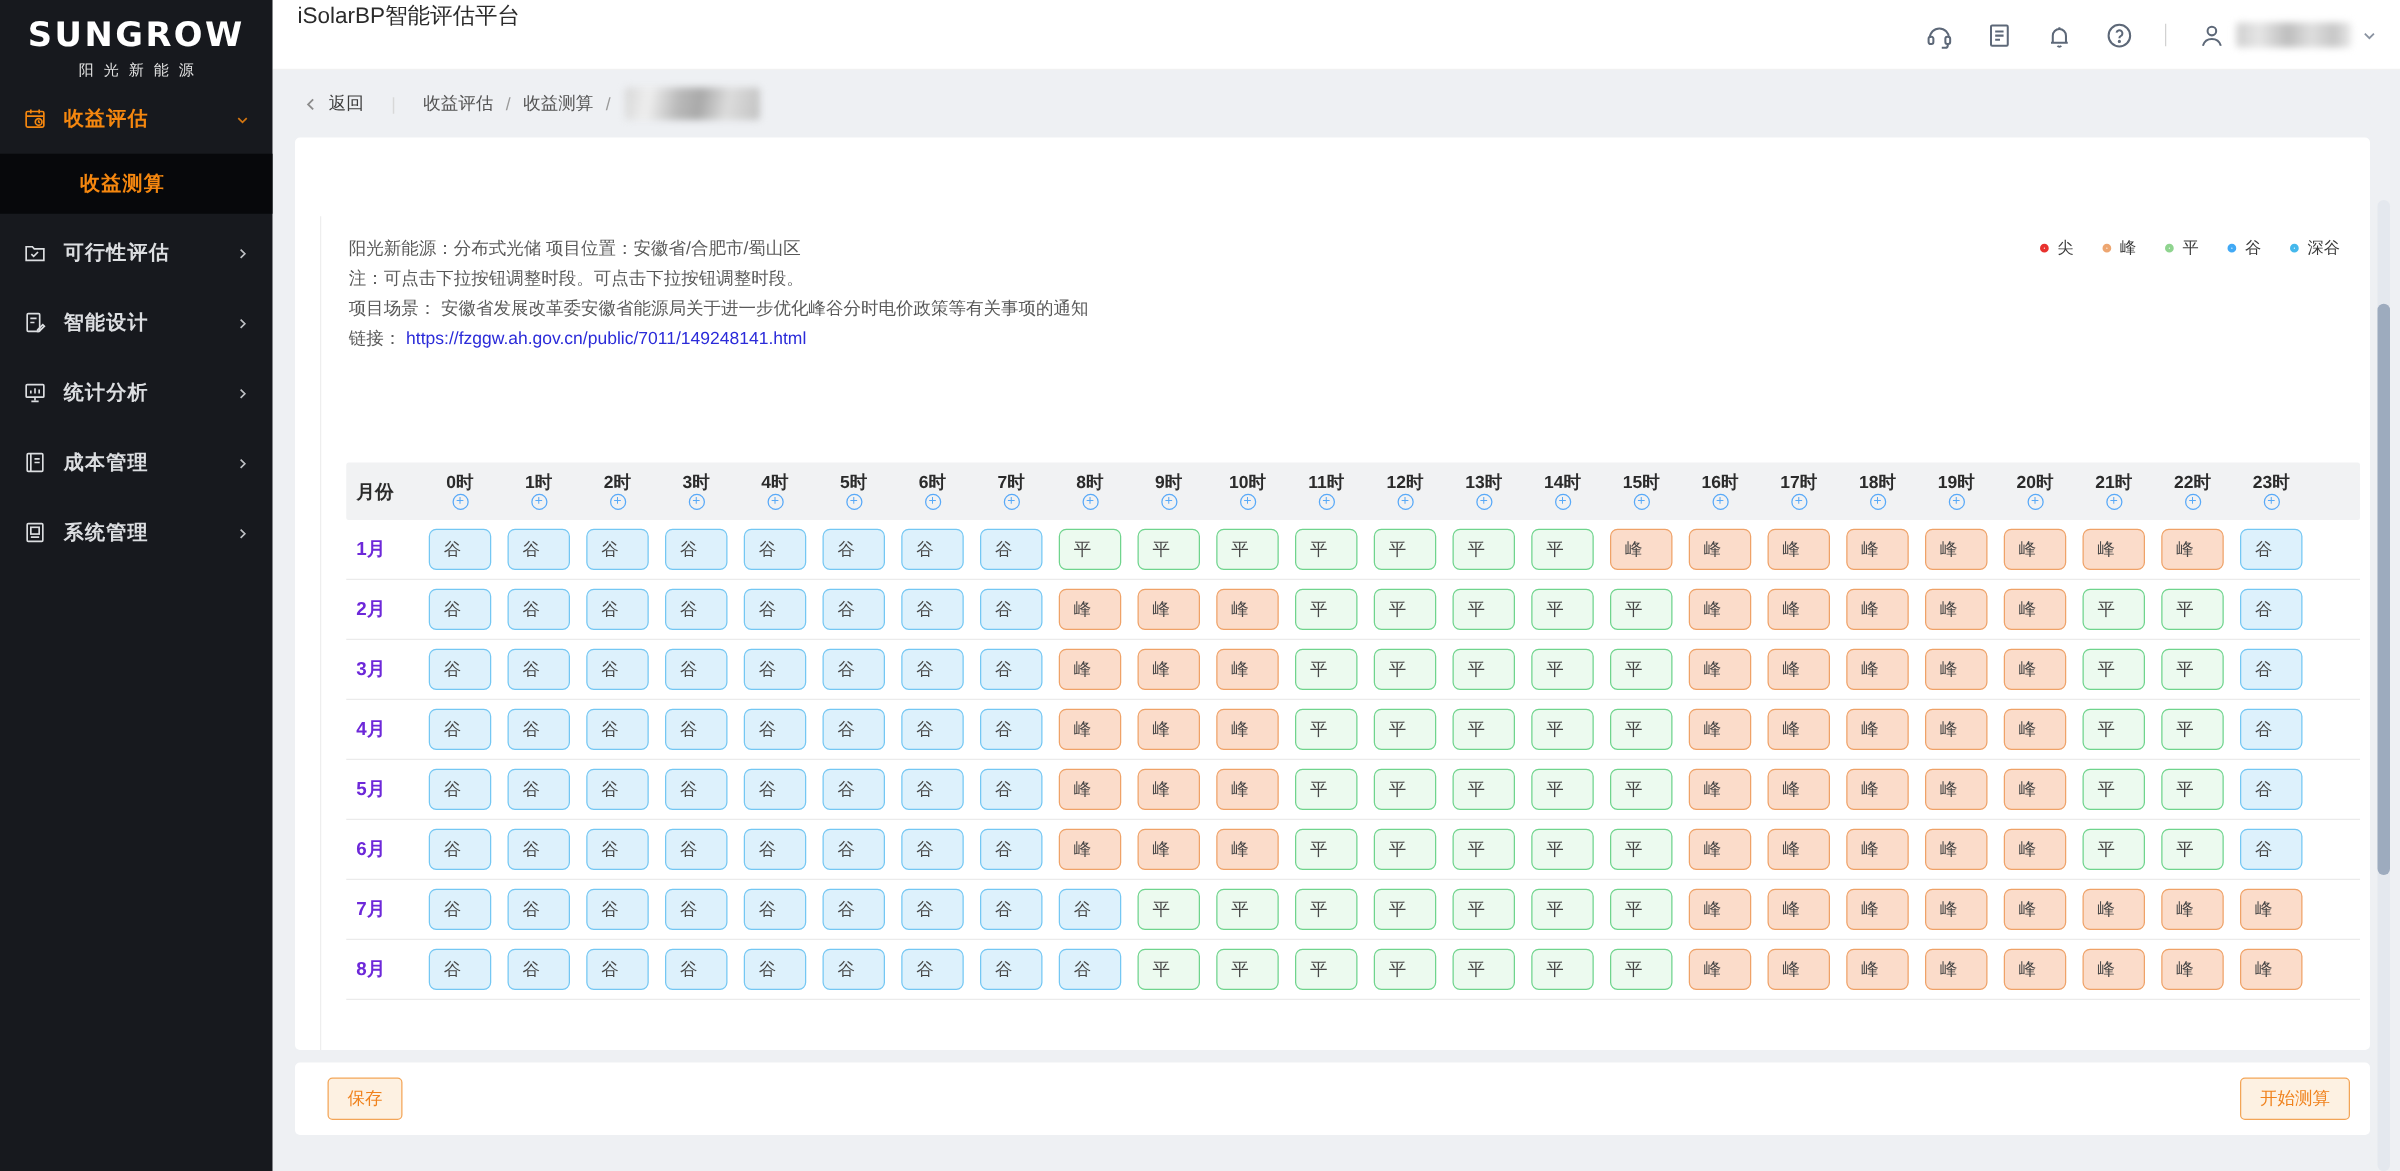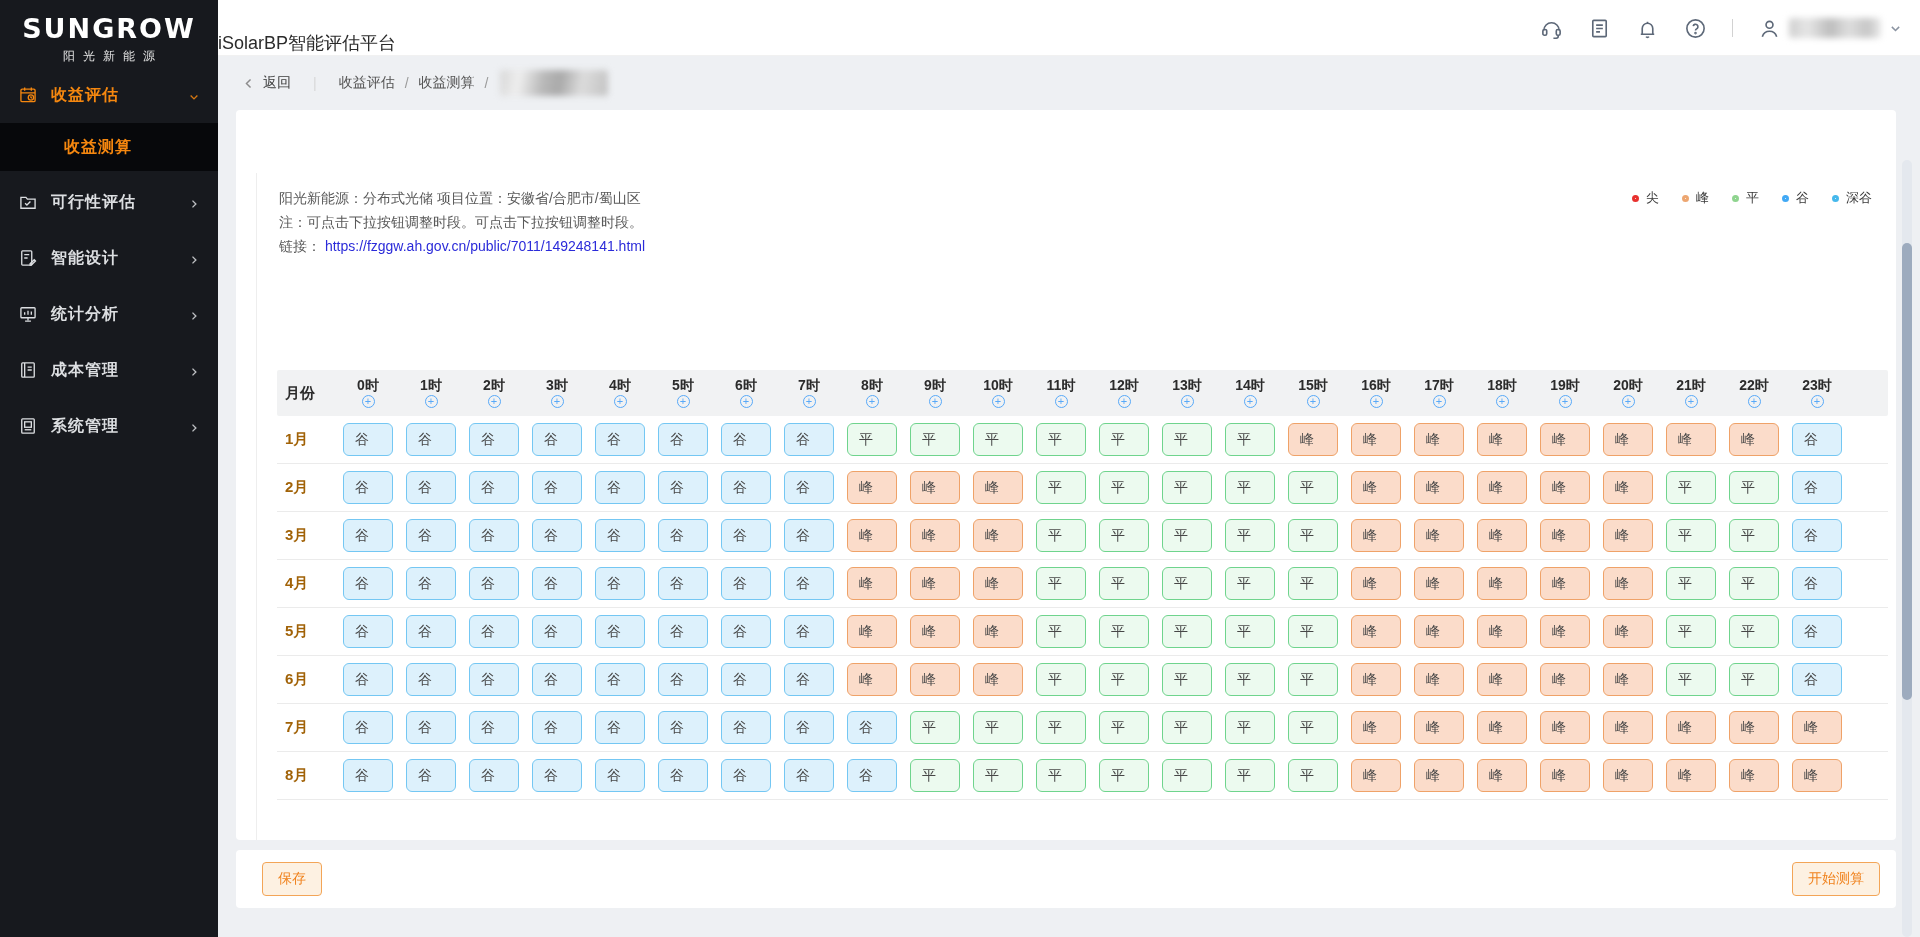--- a/index.html
+++ b/index.html
@@ -16,21 +16,21 @@
   .menu-item:first-child { margin-top:0; }
   .menu-item .mi-icon { width:20px; height:20px; margin-right:13px; flex:none; display:flex; align-items:center; }
   .menu-item .mi-icon svg { width:20px; height:20px; }
   .menu-item .mi-label { flex:1; letter-spacing:1px; font-weight:bold; }
   .menu-item .mi-chev { width:12px; height:12px; opacity:.85; }
   .menu-item.active { color:#f5870f; }
   .sub-item { height:48px; margin-top:5px; background:#07080b; display:flex; align-items:center; padding-left:64px; color:#f5870f; font-size:16px; font-weight:bold; letter-spacing:1px; cursor:pointer; }
   .after-sub { margin-top:8px !important; }
 
   
-  .app-header { position:absolute; left:218px; top:0; right:0; height:56px; background:#ffffff; display:flex; align-items:flex-end; border-bottom:1px solid #f1f1f1; }
+  .app-header { position:absolute; left:218px; top:0; right:0; height:56px; background:#ffffff; display:flex; align-items:flex-start; padding-left:20px; border-bottom:1px solid #f1f1f1; }
   .app-title { font-size:18px; color:#2b2b2b; }
   .header-right { position:absolute; right:18px; top:0; height:56px; display:flex; align-items:center; gap:25px; }
   .h-icon { width:23px; height:23px; color:#5d6878; cursor:pointer; display:flex; }
   .h-icon svg { width:100%; height:100%; }
   .h-divider { width:1px; height:18px; background:#d2d2d2; }
   .user-wrap { display:flex; align-items:center; gap:8px; cursor:pointer; }
   .user-blur { width:92px; height:20px; border-radius:3px; background:linear-gradient(90deg,#cfcfcf 0%,#e6e6e6 20%,#bdbdbd 45%,#dedede 65%,#c6c6c6 85%,#e9e9e9 100%); filter:blur(3px); }
   .chev-grey { width:13px; height:13px; color:#8a93a1; }
 
   
@@ -75,21 +75,21 @@
 
   
   .tou-table { position:absolute; left:41px; right:8px; top:197px; }
   .t-grid { display:grid; grid-template-columns:47px repeat(24,50px); column-gap:13px; align-items:center; padding-left:6px; }
   .t-head { background:#f1f2f3; height:46px; border-radius:2px; }
   .hour-h { text-align:center; line-height:1; }
   .hour-label { font-size:14px; font-weight:bold; color:#2b2b2b; }
   .plus-ic { width:13px; height:13px; border:1px solid #58a9f8; border-radius:50%; color:#58a9f8; font-size:11px; line-height:11px; display:inline-flex; align-items:center; justify-content:center; margin-top:3px; cursor:pointer; }
   .month-h { font-size:15px; font-weight:bold; color:#2b2b2b; padding-left:2px; }
   .t-row { height:48px; border-bottom:1px solid #ebebeb; }
-  .month-l { font-size:15px; font-weight:bold; color:#a16207; padding-left:2px; }
+  .month-l { font-size:15px; font-weight:bold; color:#6d28d9; padding-left:2px; }
   .slot { width:50px; height:33px; border-radius:6px; border:1px solid; display:flex; align-items:center; padding-left:11px; font-size:14px; color:#474747; cursor:pointer; }
 
   
   .footer-bar { position:absolute; left:236px; top:850px; width:1660px; height:58px; background:#ffffff; border-radius:4px; }
   .footer-bar .save { position:absolute; left:26px; top:12px; height:34px; }
   .footer-bar .start { position:absolute; right:16px; top:12px; height:34px; }
 
   
   .sb-track { position:absolute; right:8px; top:160px; width:10px; height:777px; background:#e4e8ee; border-radius:5px; }
   .sb-thumb { position:absolute; right:8px; top:243px; width:10px; height:457px; background:#9dabbe; border-radius:5px; cursor:pointer; }
@@ -245,20 +245,21 @@
 </div>
 
 <section class="card">
 
   <div class="content">
 
     <div class="info-area">
       <div class="info-block">
         <div>阳光新能源：分布式光储  项目位置：安徽省/合肥市/蜀山区</div>
         <div>注：可点击下拉按钮调整时段。可点击下拉按钮调整时段。</div>
+        <div>项目场景： 安徽省发展改革委安徽省能源局关于进一步优化峰谷分时电价政策等有关事项的通知</div>
         <div>
           <span>链接：</span>
           <a>https://fzggw.ah.gov.cn/public/7011/149248141.html</a>
         </div>
       </div>
 
       <div class="legend" id="legend">
           <span class="l-item">
             <span class="dot" style="border-color:#e8312e"></span>
             <span>尖</span>

